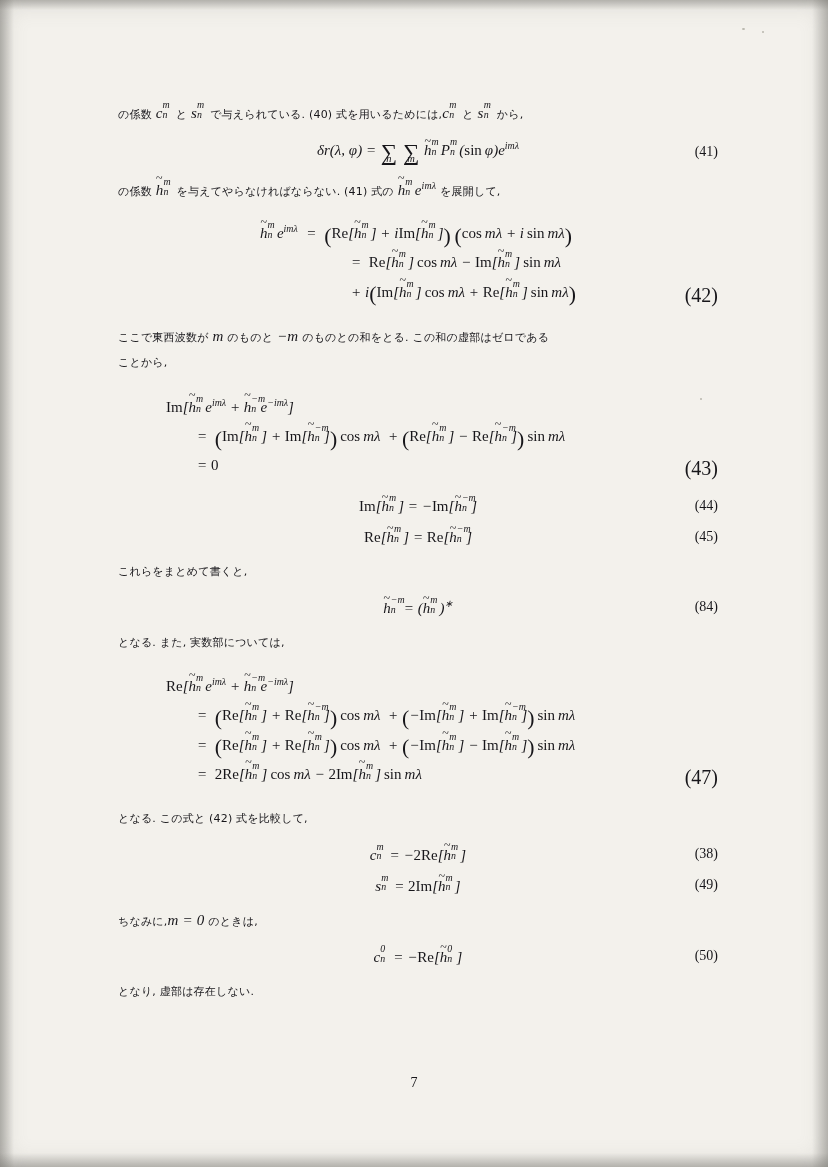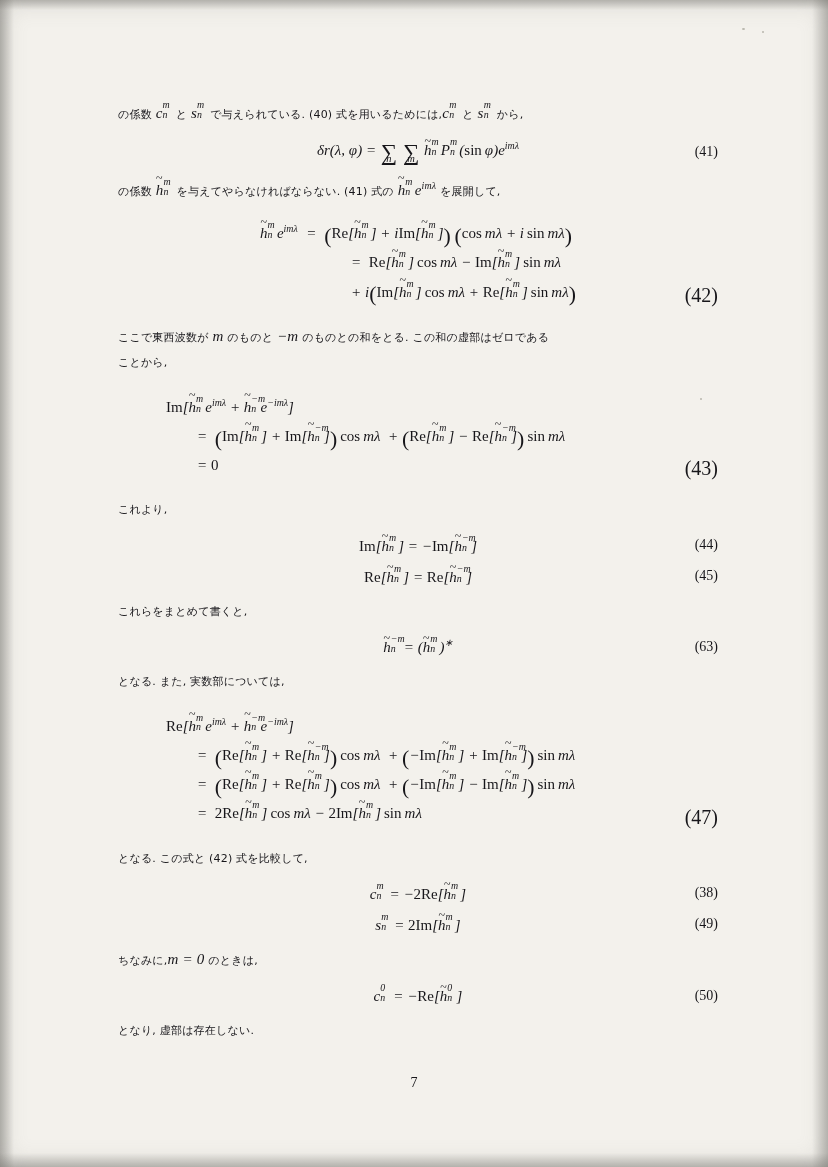--- a/index.html
+++ b/index.html
@@ -230,23 +230,20 @@
           <span class="bigparen">(</span><span class="mathup">Im</span>[<span class="tilde-wrap"><span class="tl">~</span>h</span><span class="ss"><sup>m</sup><sub>n</sub></span>] + <span class="mathup">Im</span>[<span class="tilde-wrap"><span class="tl">~</span>h</span><span class="ss"><sup>−m</sup><sub>n</sub></span>]<span class="bigparen">)</span> <span class="mathup">cos</span> mλ
           &nbsp;+ <span class="bigparen">(</span><span class="mathup">Re</span>[<span class="tilde-wrap"><span class="tl">~</span>h</span><span class="ss"><sup>m</sup><sub>n</sub></span>] − <span class="mathup">Re</span>[<span class="tilde-wrap"><span class="tl">~</span>h</span><span class="ss"><sup>−m</sup><sub>n</sub></span>]<span class="bigparen">)</span> <span class="mathup">sin</span> mλ
         </span><br>
         <span class="arow" style="padding-left:26px;">
           <span class="rel">=</span><span class="mathup">0</span>
         </span>
       </span>
       <span class="eqnum-bottom mathup">(43)</span>
     </div>
 
-    <p class="para" style="margin-top:12px;">
-      <span class="jp">これより,</span>
-    </p>
 
     <div class="eqblock eq-center" style="margin-top:14px;margin-bottom:12px;">
       <span class="math">
         <span class="mathup">Im</span>[<span class="tilde-wrap"><span class="tl">~</span>h</span><span class="ss"><sup>m</sup><sub>n</sub></span>] = −<span class="mathup">Im</span>[<span class="tilde-wrap"><span class="tl">~</span>h</span><span class="ss"><sup>−m</sup><sub>n</sub></span>]
       </span>
       <span class="eqnum mathup">(44)</span>
     </div>
 
     <div class="eqblock eq-center" style="margin-top:12px;margin-bottom:12px;">
       <span class="math">
@@ -256,21 +253,21 @@
     </div>
 
     <p class="para" style="margin-top:10px;">
       <span class="jp">これらをまとめて書くと,</span>
     </p>
 
     <div class="eqblock eq-center" style="margin-top:14px;margin-bottom:12px;">
       <span class="math">
         <span class="tilde-wrap"><span class="tl">~</span>h</span><span class="ss"><sup>−m</sup><sub>n</sub></span> = (<span class="tilde-wrap"><span class="tl">~</span>h</span><span class="ss"><sup>m</sup><sub>n</sub></span>)<sup>∗</sup>
       </span>
-      <span class="eqnum mathup">(63)</span>
+      <span class="eqnum mathup">(84)</span>
     </div>
 
     <p class="para" style="margin-top:10px;">
       <span class="jp">となる. また, 実数部については,</span>
     </p>
 
     <div class="eqblock eq-indent" style="margin-top:18px;margin-bottom:16px;">
       <span class="alignrows math">
         <span class="arow">
           <span class="mathup">Re</span>[<span class="tilde-wrap"><span class="tl">~</span>h</span><span class="ss"><sup>m</sup><sub>n</sub></span>e<sup>imλ</sup> + <span class="tilde-wrap"><span class="tl">~</span>h</span><span class="ss"><sup>−m</sup><sub>n</sub></span>e<sup>−imλ</sup>]

